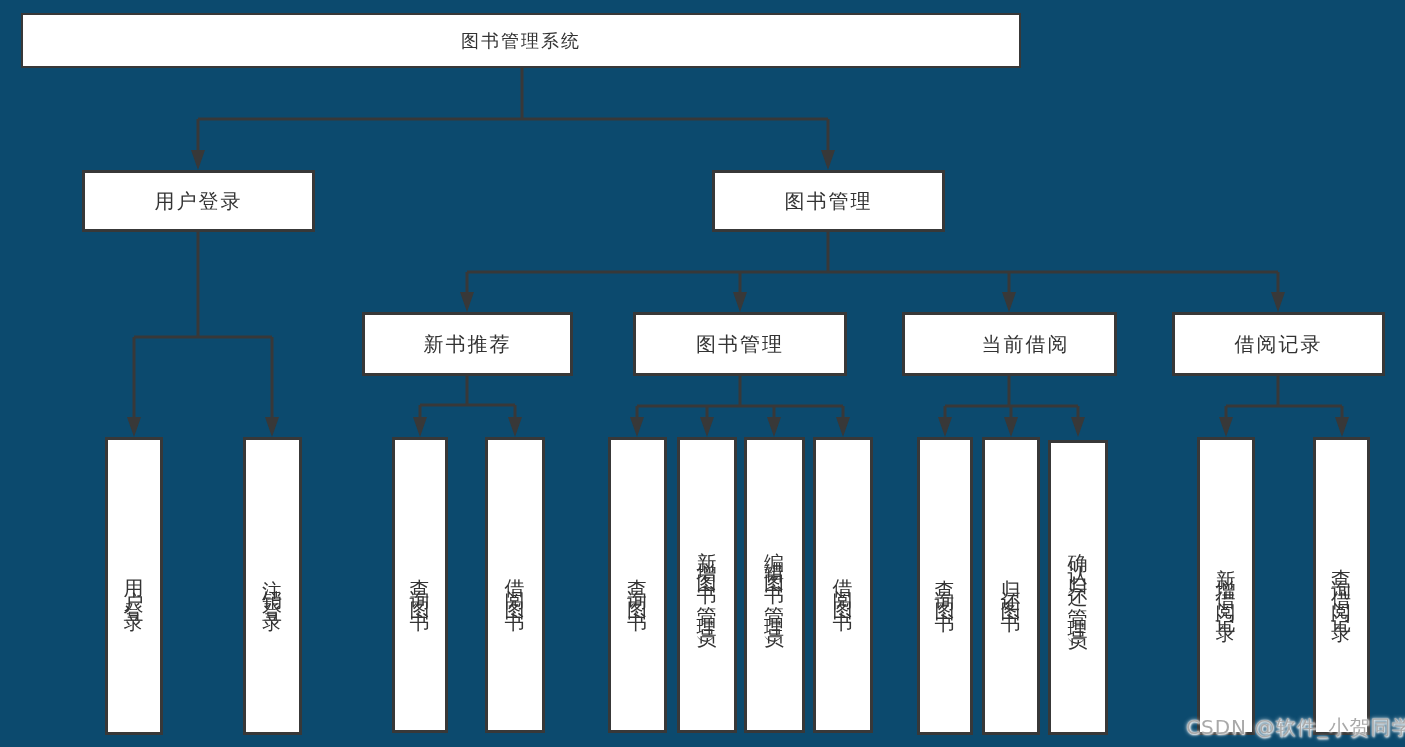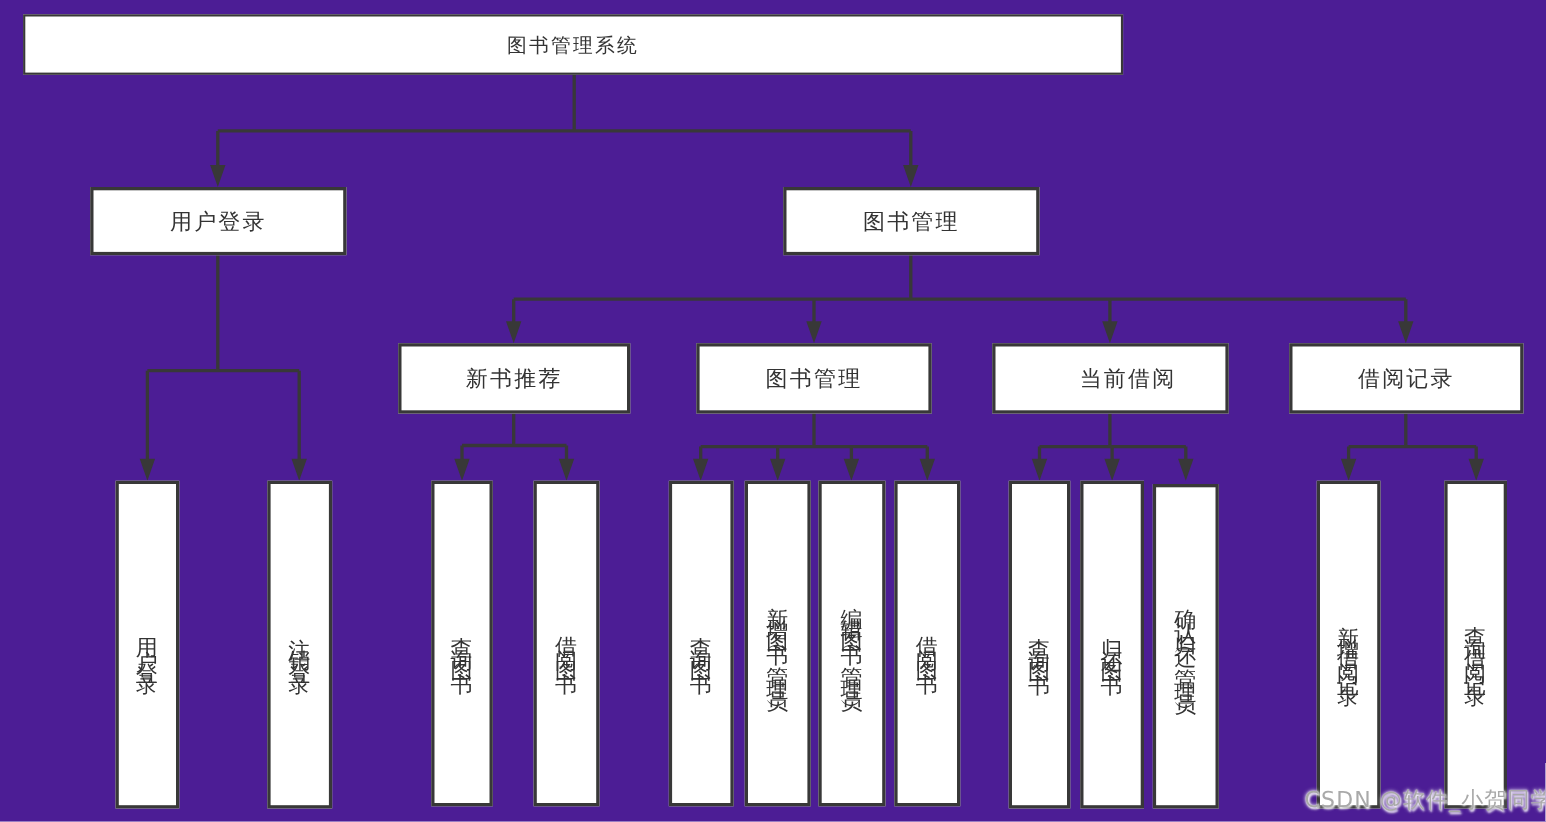--- a/index.html
+++ b/index.html
@@ -4,21 +4,21 @@
 <style>
   html, body {
     margin: 0;
     padding: 0;
     background: #ffffff;
   }
   .stage {
     position: relative;
     width: 1405px;
     height: 747px;
-    background: #4c1d95;
+    background: #0c4a6e;
     font-family: "DejaVu Sans", sans-serif;
     overflow: hidden;
   }
   svg.connectors {
     position: absolute;
     left: 0;
     top: 0;
     width: 1405px;
     height: 747px;
   }

